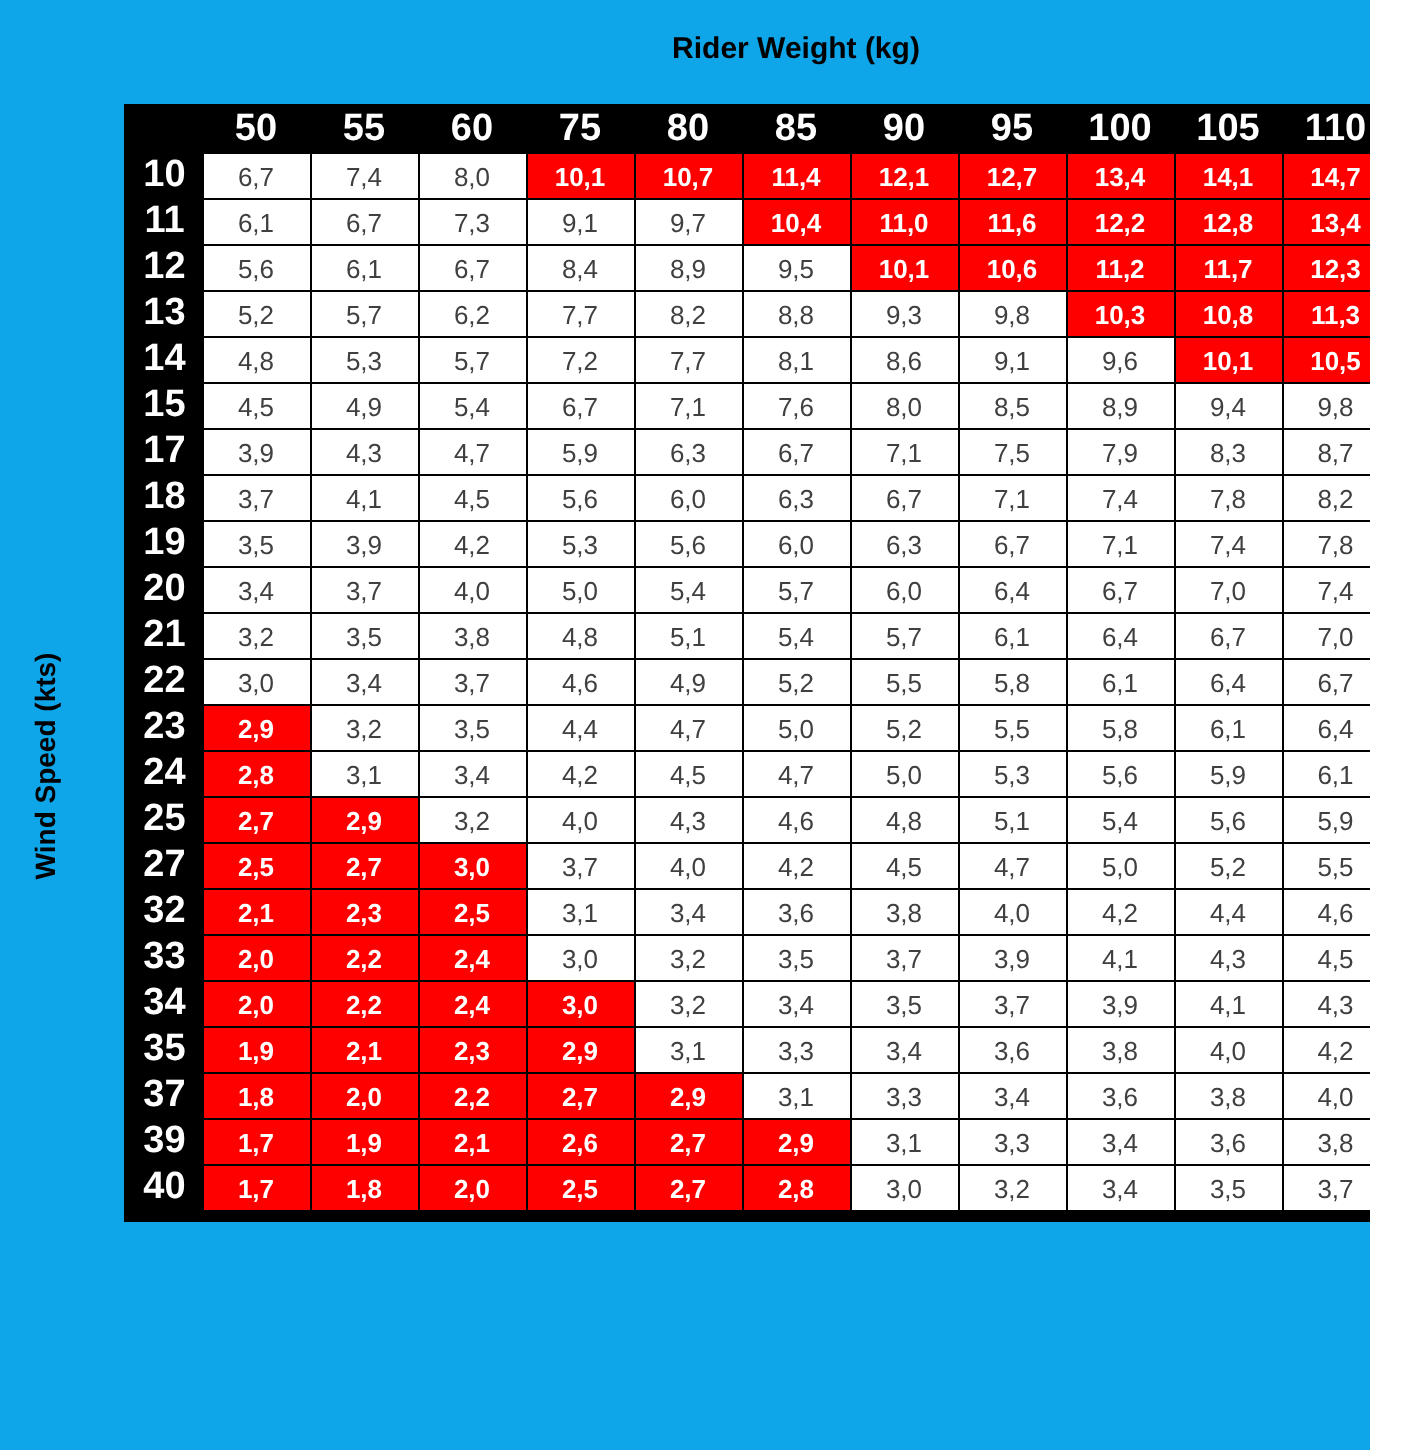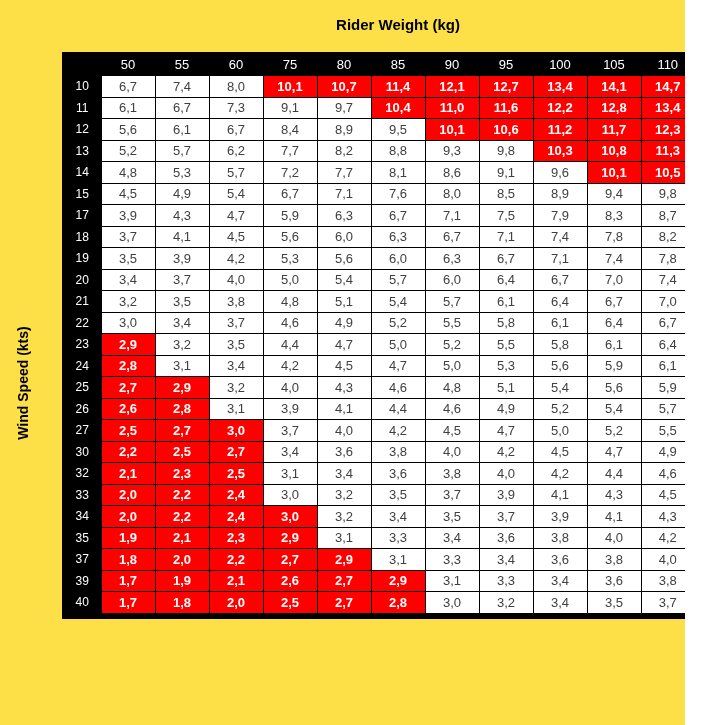--- a/index.html
+++ b/index.html
@@ -1,17 +1,17 @@
 <!DOCTYPE html>
 <html><head>
 <meta charset="utf-8">
 <style>
   html,body { margin:0; padding:0; background:#fff; }
   .canvas {
-    position:relative; width:685px; height:725px; background:#fde047;
+    position:relative; width:685px; height:725px; background:#0ea5e9;
     font-family:"Liberation Sans", sans-serif; overflow:hidden;
   }
   .chart-title {
     position:absolute; left:100px; top:16px; width:596px;
     text-align:center; font-size:15px; font-weight:bold; color:#000;
   }
   .ylabel-wrap {
     position:absolute; left:0; top:52px; width:46px; height:662px;
     display:flex; align-items:center; justify-content:center;
   }
@@ -24,25 +24,25 @@
     border-collapse:collapse; table-layout:fixed; width:634px;
     border:2px solid var(--grid, #000);
     border-bottom:6px solid var(--grid, #000);
   }
   table.grid th, table.grid td {
     border:1px solid var(--grid, #000);
     padding:0; text-align:center; overflow:hidden; white-space:nowrap;
   }
   thead th {
     height:21px; background:var(--hdr-bg, #000); color:var(--hdr-tx, #fff);
-    font-size:13px; font-weight:normal;
+    font-size:19px; font-weight:bold;
   }
   tbody th {
     height:20.5px; background:var(--hdr-bg, #000); color:var(--hdr-tx, #fff);
-    font-size:12px; font-weight:normal;
+    font-size:19px; font-weight:bold;
   }
   tbody td {
     height:20.5px; background:#ffffff; color:var(--cell-tx, #404040);
     font-size:13px; font-weight:normal;
   }
   tbody td.red {
     background:var(--hl, #FF0000); color:#ffffff; font-weight:bold;
   }
 </style>
 </head>
@@ -289,60 +289,32 @@
           <td>4,0</td>
           <td>4,3</td>
           <td>4,6</td>
           <td>4,8</td>
           <td>5,1</td>
           <td>5,4</td>
           <td>5,6</td>
           <td>5,9</td>
         </tr>
         <tr>
-          <th>26</th>
-          <td class="red">2,6</td>
-          <td class="red">2,8</td>
-          <td>3,1</td>
-          <td>3,9</td>
-          <td>4,1</td>
-          <td>4,4</td>
-          <td>4,6</td>
-          <td>4,9</td>
-          <td>5,2</td>
-          <td>5,4</td>
-          <td>5,7</td>
-        </tr>
-        <tr>
           <th>27</th>
           <td class="red">2,5</td>
           <td class="red">2,7</td>
           <td class="red">3,0</td>
           <td>3,7</td>
           <td>4,0</td>
           <td>4,2</td>
           <td>4,5</td>
           <td>4,7</td>
           <td>5,0</td>
           <td>5,2</td>
           <td>5,5</td>
-        </tr>
-        <tr>
-          <th>30</th>
-          <td class="red">2,2</td>
-          <td class="red">2,5</td>
-          <td class="red">2,7</td>
-          <td>3,4</td>
-          <td>3,6</td>
-          <td>3,8</td>
-          <td>4,0</td>
-          <td>4,2</td>
-          <td>4,5</td>
-          <td>4,7</td>
-          <td>4,9</td>
         </tr>
         <tr>
           <th>32</th>
           <td class="red">2,1</td>
           <td class="red">2,3</td>
           <td class="red">2,5</td>
           <td>3,1</td>
           <td>3,4</td>
           <td>3,6</td>
           <td>3,8</td>

